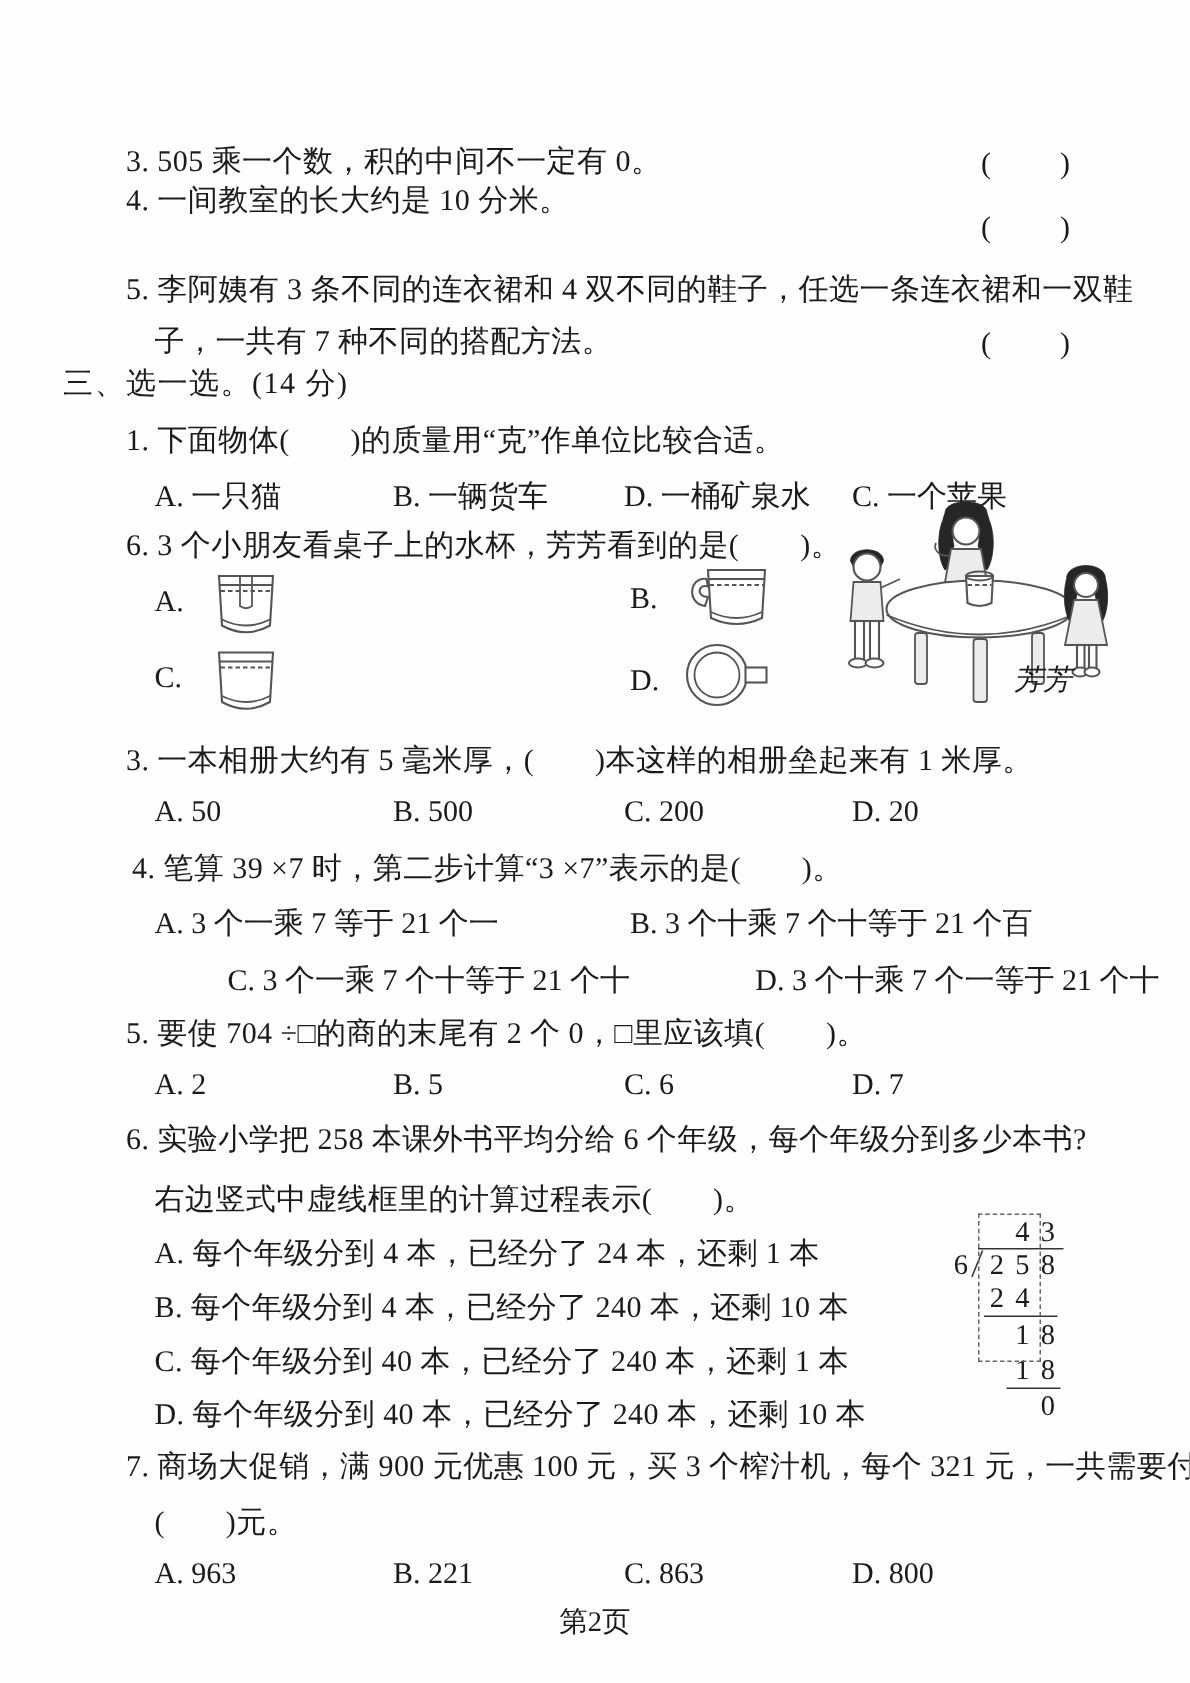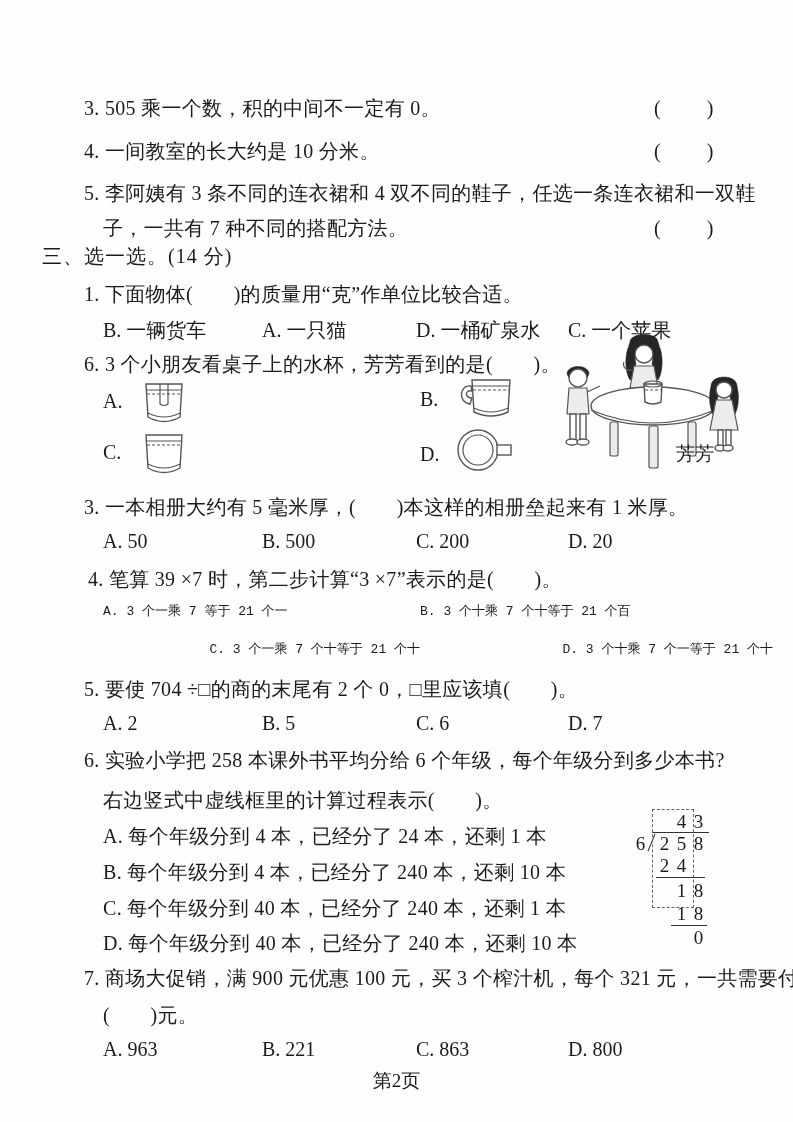--- a/index.html
+++ b/index.html
@@ -8,21 +8,21 @@
     background:#ffffff;
     font-family:"Liberation Serif","DejaVu Serif",serif;
     color:#1b1b1b;
   }
   .page { position:relative; width:793px; height:1122px; background:#fefefe; overflow:hidden; }
   .t { position:absolute; font-size:20px; line-height:26px; white-space:nowrap; letter-spacing:0.3px; }
   .bracket { position:absolute; left:654px; font-size:20px; letter-spacing:2px; }
   .opts4 { position:absolute; left:103px; width:660px; display:grid;
            grid-template-columns:159px 154px 152px 1fr; font-size:20px; white-space:nowrap; }
   .opts2 { position:absolute; left:103px; width:670px; display:grid;
-           grid-template-columns:317px 1fr; font-size:13px; white-space:nowrap;font-family:Liberation Mono, monospace; }
+           grid-template-columns:317px 1fr; font-size:20px; white-space:nowrap; }
   .cupopt { position:absolute; font-size:20px; }
   svg .ink { stroke:#555; stroke-width:1.4; fill:#fff; }
   svg .ink2 { stroke:#555; stroke-width:1.2; fill:none; }
   svg .hair { fill:#262626; stroke:#262626; stroke-width:0.5; }
   svg .cloth { fill:#ececec; stroke:#555; stroke-width:1.2; }
   
   .division { position:absolute; left:656px; top:812px; width:64px; height:140px;
               font-family:"Liberation Serif","DejaVu Serif",serif; font-size:19px; }
   .division .d { position:absolute; width:17px; text-align:center; line-height:19px; }
   .division .ln { position:absolute; border-top:1.6px solid #333; height:0; }
@@ -33,33 +33,33 @@
   .footer { position:absolute; top:1068px; left:0; width:100%; text-align:center; font-size:19px; }
 </style>
 </head>
 <body>
 
 <div class="page">
 
   <div class="t" style="left:84px; top:95px;">3. 505 乘一个数，积的中间不一定有 0。</div>
   <div class="bracket" style="top:95px;">(　　)</div>
 
-  <div class="t" style="left:84px; top:138px;text-align:center;">4. 一间教室的长大约是 10 分米。</div>
+  <div class="t" style="left:84px; top:121px;text-align:center;">4. 一间教室的长大约是 10 分米。</div>
   <div class="bracket" style="top:138px;">(　　)</div>
 
   <div class="t" style="left:84px; top:180px;">5. 李阿姨有 3 条不同的连衣裙和 4 双不同的鞋子，任选一条连衣裙和一双鞋</div>
   <div class="t" style="left:103px; top:215px;text-align:center;">子，一共有 7 种不同的搭配方法。</div>
   <div class="bracket" style="top:215px;">(　　)</div>
 
   <div class="t" style="left:42px; top:243px; letter-spacing:1px;">三、选一选。(14 分)</div>
 
   <div class="t" style="left:84px; top:281px;">1. 下面物体(　　)的质量用“克”作单位比较合适。</div>
   <div class="opts4" style="top:317px;">
+    <span>A. 一只猫</span>
     <span>B. 一辆货车</span>
-    <span>A. 一只猫</span>
     <span>D. 一桶矿泉水</span>
     <span>C. 一个苹果</span>
   </div>
 
   <div class="t" style="left:84px; top:351px;">6. 3 个小朋友看桌子上的水杯，芳芳看到的是(　　)。</div>
 
   <div class="cupopt" style="left:103px; top:390px;">
     <span>A.</span>
   </div>
   <svg style="position:absolute; left:140px; top:377px;" width="48" height="52" viewBox="0 0 48 52">
@@ -129,21 +129,21 @@
     <ellipse class="ink" cx="27" cy="108" rx="6" ry="3"></ellipse>
 
     <path class="hair" d="M155,52 C155,40 181,40 181,52 C184,64 182,76 178,82 L174,76 C176,68 175,58 168,58 C161,58 160,68 162,76 L158,82 C154,76 152,64 155,52 Z"></path>
     <circle class="ink" cx="168" cy="56" r="8"></circle>
     <path class="cloth" d="M160,66 L176,66 L182,96 L154,96 Z"></path>
     <rect class="ink" x="162" y="96" width="5" height="16"></rect>
     <rect class="ink" x="170" y="96" width="5" height="16"></rect>
     <ellipse class="ink" cx="164" cy="114" rx="5" ry="3"></ellipse>
     <ellipse class="ink" cx="172" cy="114" rx="5" ry="3"></ellipse>
   </svg>
-  <div class="t" style="left:676px; top:441px; font-size:19px;">芳芳</div>
+  <div class="t" style="left:676px; top:441px; font-size:19px;font-style:italic;">芳芳</div>
 
   <div class="t" style="left:84px; top:494px;">3. 一本相册大约有 5 毫米厚，(　　)本这样的相册垒起来有 1 米厚。</div>
   <div class="opts4" style="top:530px;">
     <span>A. 50</span>
     <span>B. 500</span>
     <span>C. 200</span>
     <span>D. 20</span>
   </div>
 
   <div class="t" style="left:88px; top:566px;">4. 笔算 39 ×7 时，第二步计算“3 ×7”表示的是(　　)。</div>

